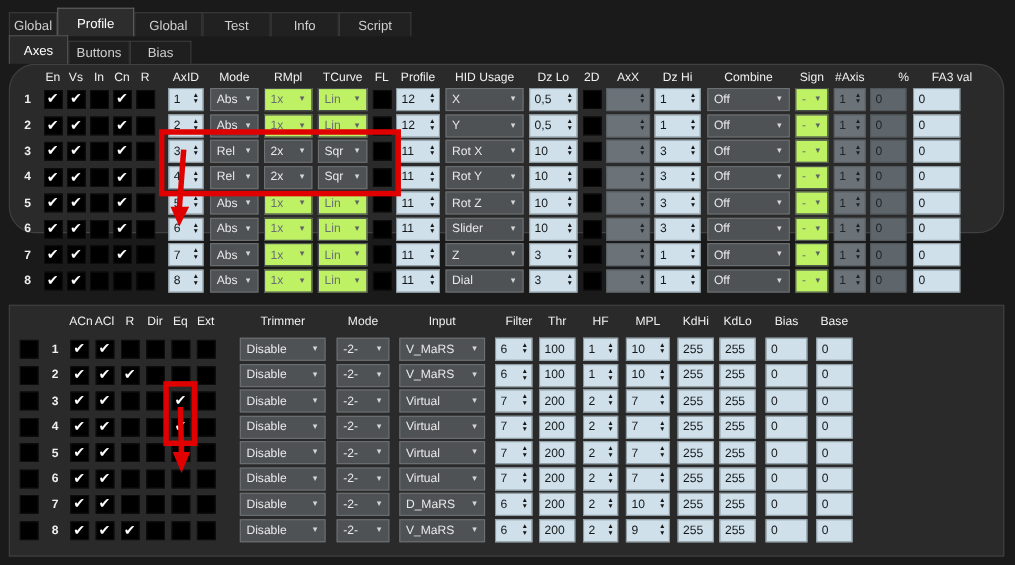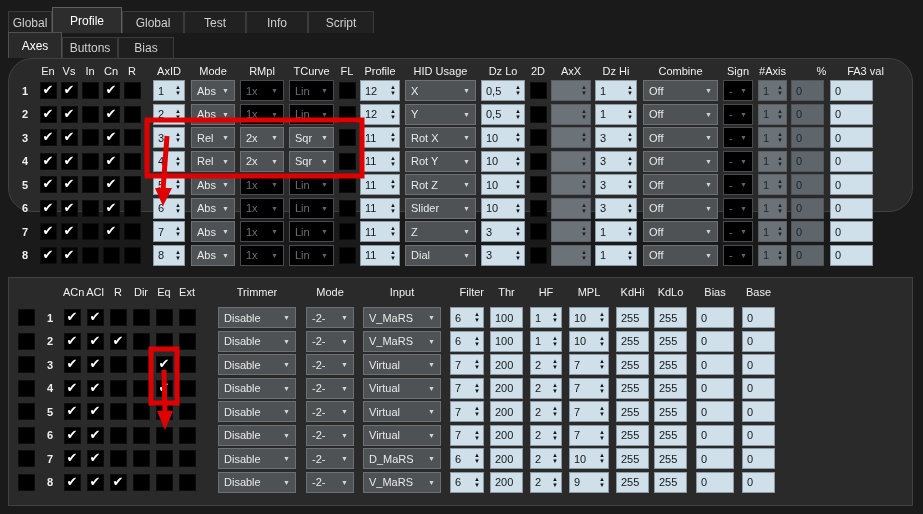--- a/index.html
+++ b/index.html
@@ -43,21 +43,21 @@
   .spin .v{flex:1;display:flex;align-items:center;color:#15181a;padding-left:4px;white-space:nowrap;overflow:hidden;}
   .spin .arr{width:12px;display:flex;flex-direction:column;align-items:center;justify-content:center;gap:1px;}
   .spin .arr span{font-size:6px;line-height:5px;color:#121212;}
   .spin.dis{background:#6b7278;border-color:#595f64;}
   .spin.dis .v{color:#21262a;}
   .spin.dis .arr span{color:#1c1f22;}
   
   .dd{display:flex;align-items:center;background:#4e5254;border:1px solid #6d7173;height:21px;box-sizing:border-box;color:#e9e9e9;width:100%;}
   .dd .v{flex:1;padding-left:5px;white-space:nowrap;overflow:hidden;}
   .dd .caret{font-size:7px;color:#d5d5d5;padding:0 5px;}
-  .dd.dis{background:#000000;border-color:#494c4e;color:#6b7073;}
+  .dd.dis{background:#bef264;border-color:#494c4e;color:#6b7073;}
   .dd.dis .caret{color:#5e6366;}
   
   .fld{background:#cfe0ea;border:1px solid #8d9aa1;height:21px;box-sizing:border-box;color:#15181a;padding-left:4px;display:flex;align-items:center;width:100%;white-space:nowrap;}
   .fld.dis{background:#5f666b;border-color:#4f5559;color:#1e2325;}
   
   #anno{position:absolute;left:0;top:0;width:923px;height:514px;pointer-events:none;z-index:20;}
 </style>
 </head>
 <body>
 

